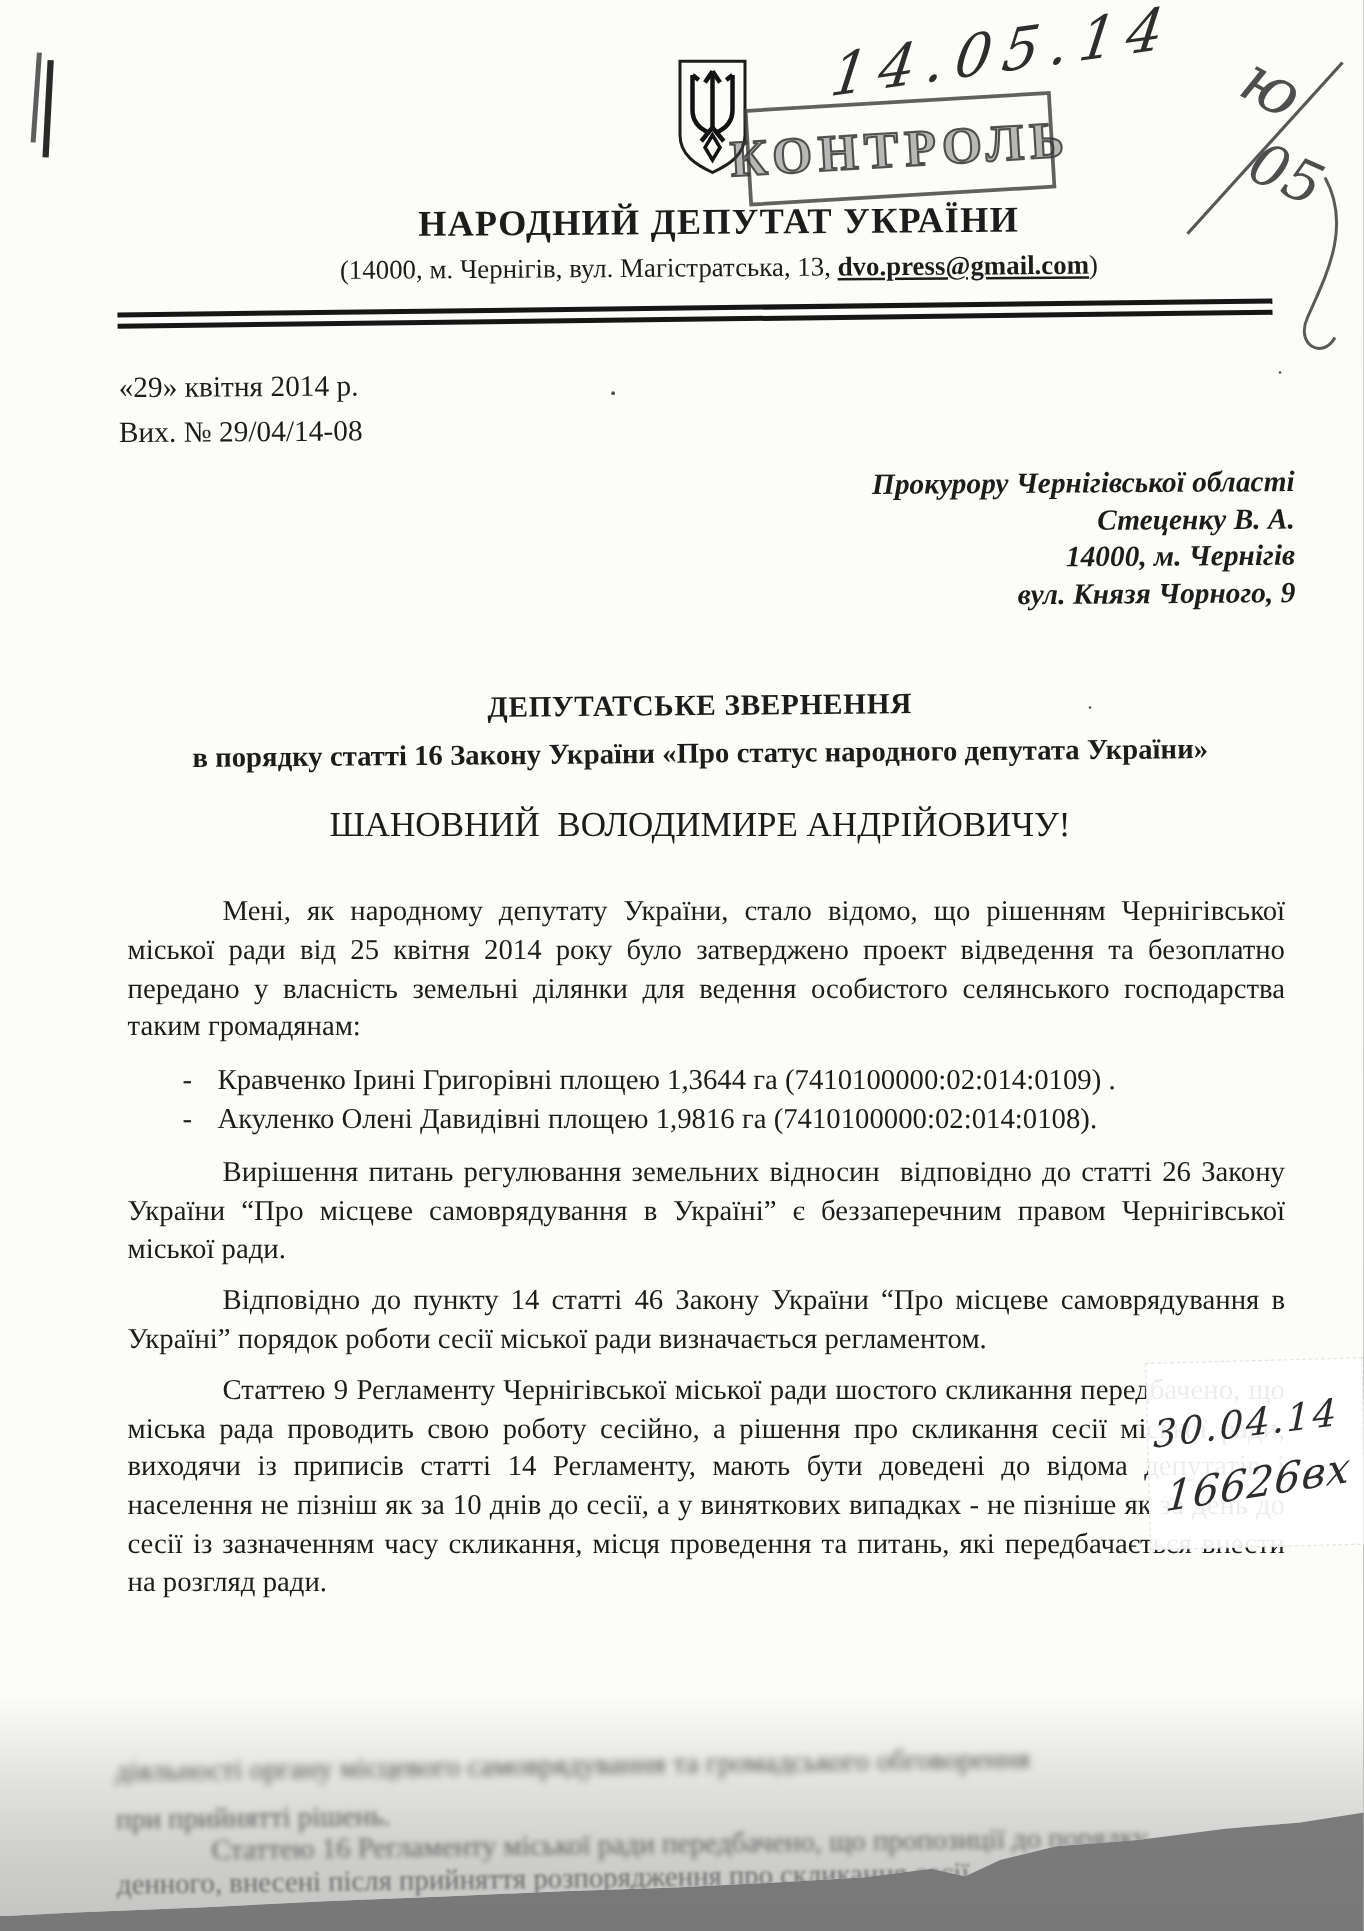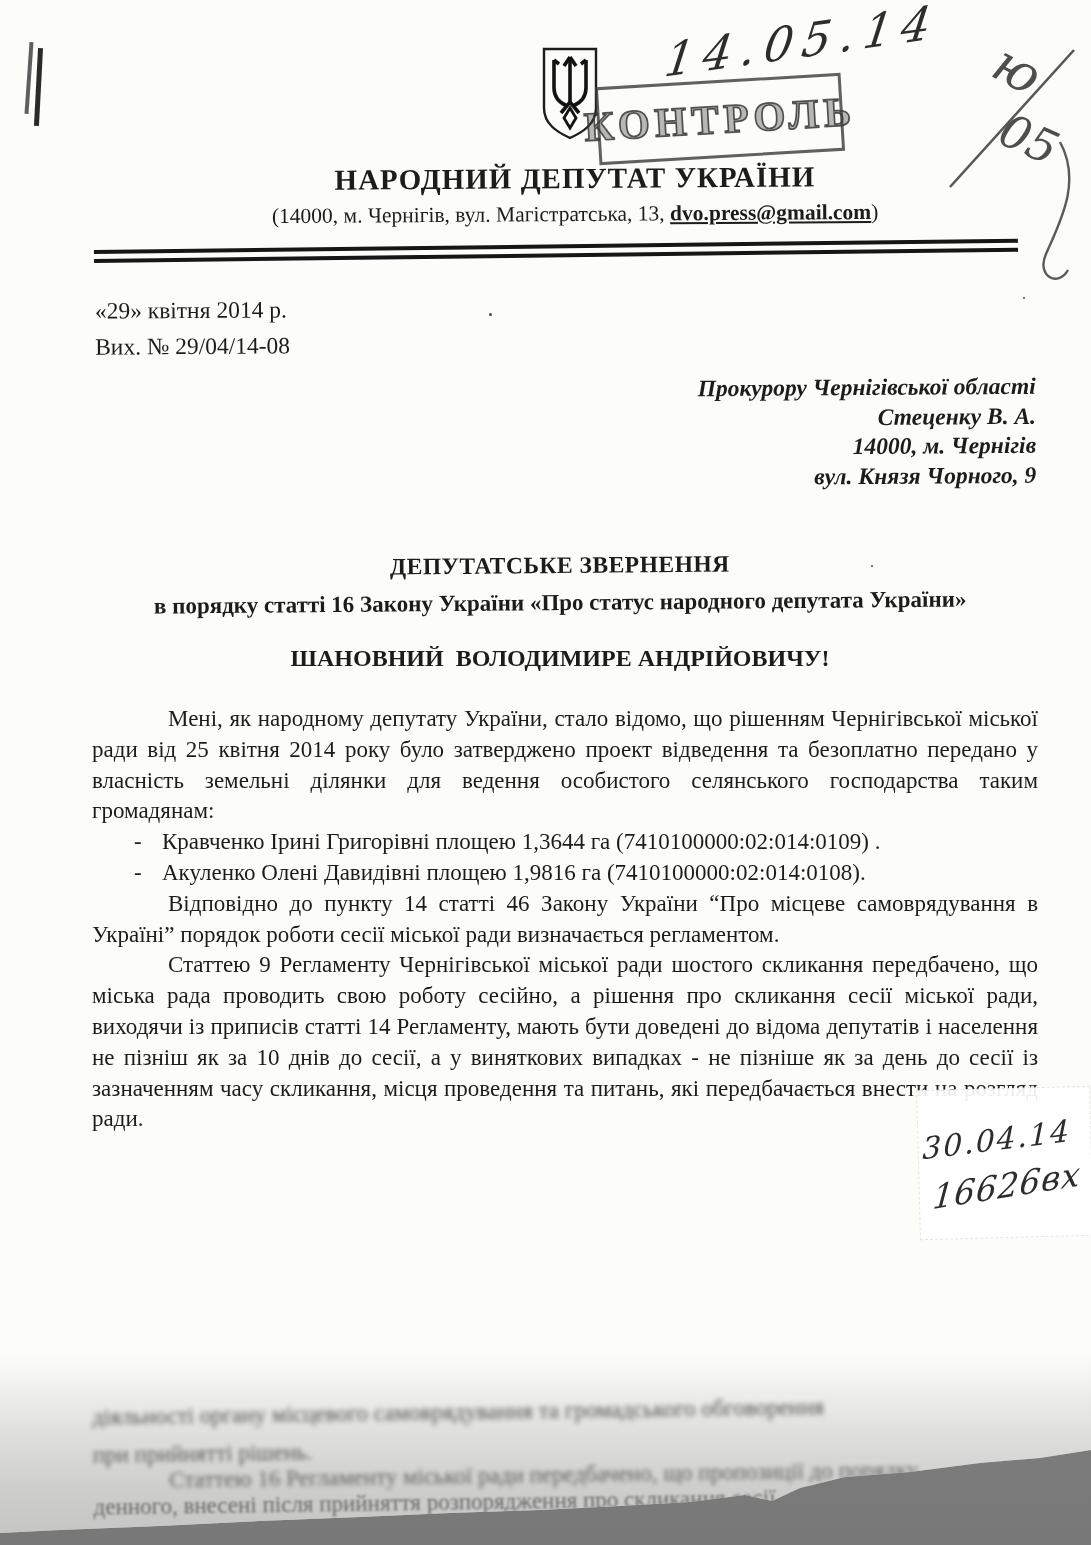--- a/index.html
+++ b/index.html
@@ -53,29 +53,29 @@
   .meta{position:absolute;left:95px;top:292px;font-size:23.5px;line-height:36px;transform:rotate(-.4deg);}
   .recipient{
     position:absolute;left:400px;top:374px;width:636px;text-align:right;
     font-weight:bold;font-style:italic;font-size:23.5px;line-height:29.5px;transform:rotate(-.4deg);
   }
   .subject{position:absolute;left:45px;top:552px;width:1030px;text-align:center;font-weight:bold;transform:rotate(-.5deg);}
   .subject-title{font-size:23.5px;letter-spacing:.5px;}
   .subject-sub{font-size:23px;margin-top:11px;}
   .salutation{
     position:absolute;left:45px;top:645px;width:1030px;text-align:center;
-    font-weight:bold;font-size:24px;white-space:pre-wrap;
+    font-weight:normal;font-size:28px;white-space:pre-wrap;
   }
 
   .body-text{
     position:absolute;left:92px;top:704px;width:946px;
     font-size:23px;line-height:30.8px;text-align:justify;
   }
-  .body-text p{margin:0;text-indent:76px;white-space:pre-wrap;font-family:Liberation Serif, serif;}
-  .dash-list{margin:0;padding:0;list-style:none;}
+  .body-text p{margin:10px;text-indent:76px;white-space:pre-wrap;font-family:Liberation Serif, serif;}
+  .dash-list{margin:12px;padding:0;list-style:none;}
   .dash-list li{padding-left:42px;}
   .dash-list .marker{display:inline-block;width:28px;}
 
   .recv-patch{
     position:absolute;left:918px;top:1088px;width:172px;height:148px;
     background:rgba(255,255,255,.92);border:1px dashed rgba(0,0,0,.10);transform:rotate(-1.5deg);
   }
   .hw-recv-date{position:absolute;left:922px;top:1122px;font-size:30px;letter-spacing:2px;transform:rotate(-7deg) skewX(-8deg);}
   .hw-recv-num{position:absolute;left:932px;top:1166px;font-size:33px;letter-spacing:1px;transform:rotate(-9deg) skewX(-14deg);}
 
@@ -149,20 +149,21 @@
     <div class="subject-sub">в порядку статті 16 Закону України «Про статус народного депутата України»</div>
   </div>
   <div class="salutation">ШАНОВНИЙ  ВОЛОДИМИРЕ АНДРІЙОВИЧУ!</div>
 
   <div class="body-text">
     <p>Мені, як народному депутату України, стало відомо, що рішенням Чернігівської міської ради від 25 квітня 2014 року було затверджено проект відведення та безоплатно передано у власність земельні ділянки для ведення особистого селянського господарства таким громадянам:</p>
     <ul class="dash-list">
       <li><span class="marker">-</span><span>Кравченко Ірині Григорівні площею 1,3644 га (7410100000:02:014:0109) .</span></li>
       <li><span class="marker">-</span><span>Акуленко Олені Давидівні площею 1,9816 га (7410100000:02:014:0108).</span></li>
     </ul>
+    <p>Вирішення питань регулювання земельних відносин  відповідно до статті 26 Закону України “Про місцеве самоврядування в Україні” є беззаперечним правом Чернігівської міської ради.</p>
     <p>Відповідно до пункту 14 статті 46 Закону України “Про місцеве самоврядування в Україні” порядок роботи сесії міської ради визначається регламентом.</p>
     <p>Статтею 9 Регламенту Чернігівської міської ради шостого скликання передбачено, що міська рада проводить свою роботу сесійно, а рішення про скликання сесії міської ради, виходячи із приписів статті 14 Регламенту, мають бути доведені до відома депутатів і населення не пізніш як за 10 днів до сесії, а у виняткових випадках - не пізніше як за день до сесії із зазначенням часу скликання, місця проведення та питань, які передбачається внести на розгляд ради.</p>
   </div>
 
   <div class="recv-patch"></div>
   <div class="hw hw-recv-date">30.04.14</div>
   <div class="hw hw-recv-num">16626вх</div>
 
   <div class="blur-zone">
     <div class="bl bl1">діяльності органу місцевого самоврядування та громадського обговорення</div>

